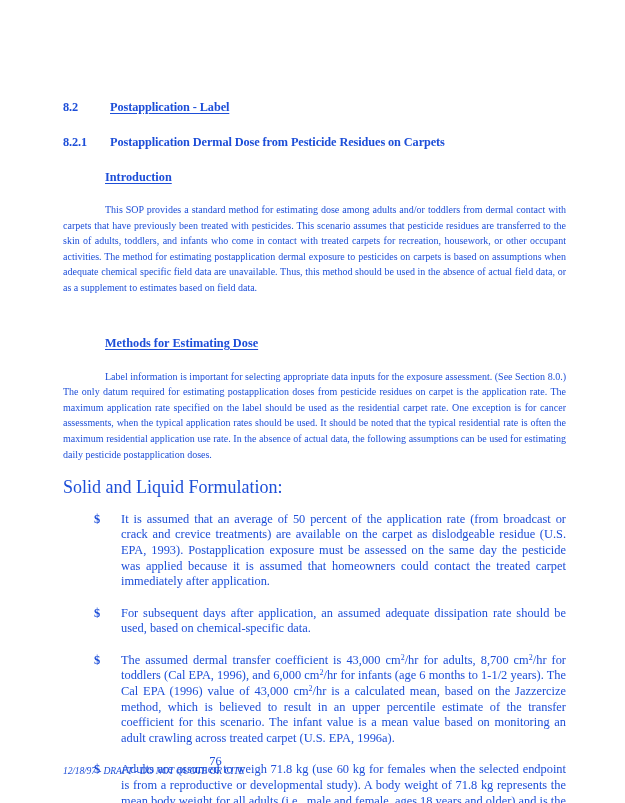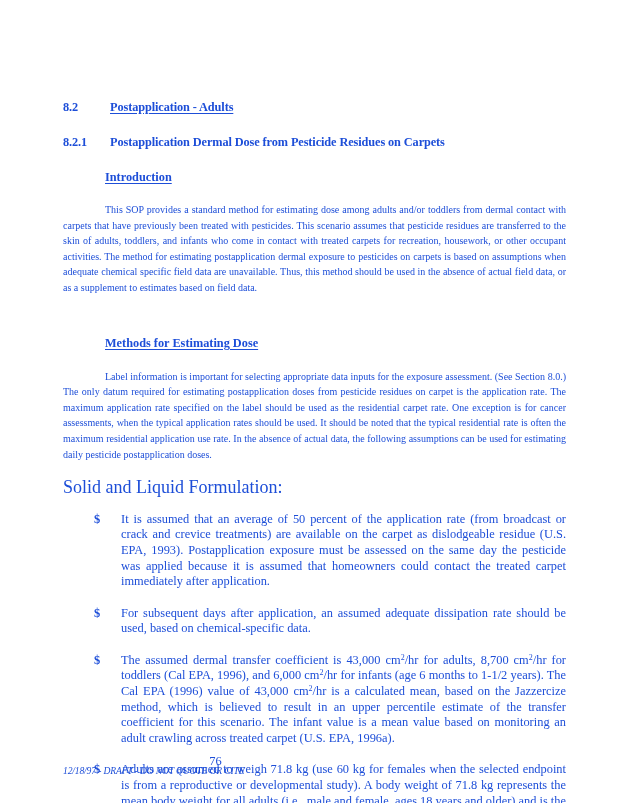--- a/index.html
+++ b/index.html
@@ -137,21 +137,21 @@
 </style>
 </head>
 <body>
 
 <div class="page">
 
   <div class="content">
 
     <div class="h-row sec82">
       <span class="h-num">8.2</span>
-      <span class="h-text"><span class="h-text ul">Postapplication - Adults</span></span>
+      <span class="h-text"><span class="h-text ul">Postapplication - Label</span></span>
     </div>
 
     <div class="h-row sec821">
       <span class="h-num sub">8.2.1</span>
       <span class="h-text">Postapplication Dermal Dose from Pesticide Residues on Carpets</span>
     </div>
 
     <div class="subhead"><span>Introduction</span></div>
 
     <p class="body">This SOP provides a standard method for estimating dose among adults and/or toddlers from dermal contact with carpets that have previously been treated with pesticides.  This scenario assumes that pesticide residues are transferred to the skin of adults, toddlers, and infants who come in contact with treated carpets for recreation, housework, or other occupant activities.  The method for estimating postapplication dermal exposure to pesticides on carpets is based on assumptions when adequate chemical specific field data are unavailable.  Thus, this method should be used in the absence of actual field data, or as a supplement to estimates based on field data.</p>

